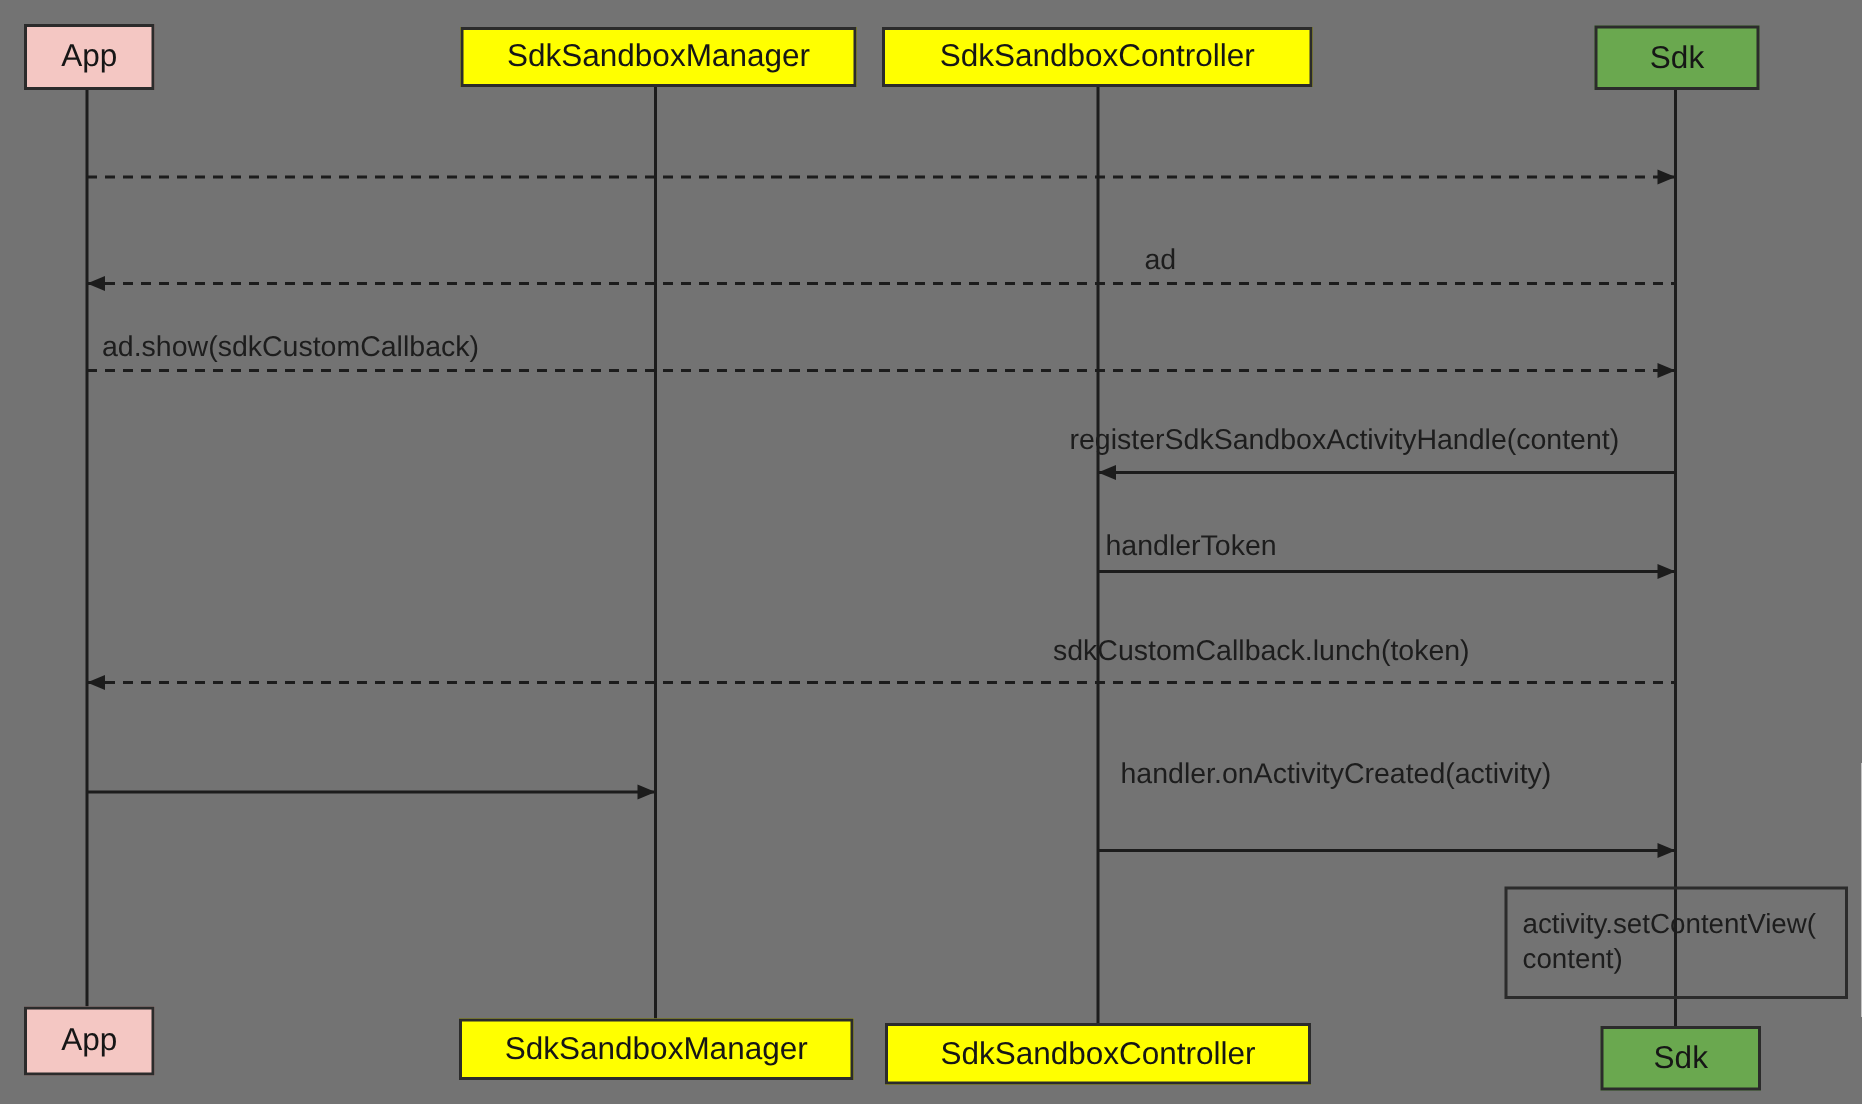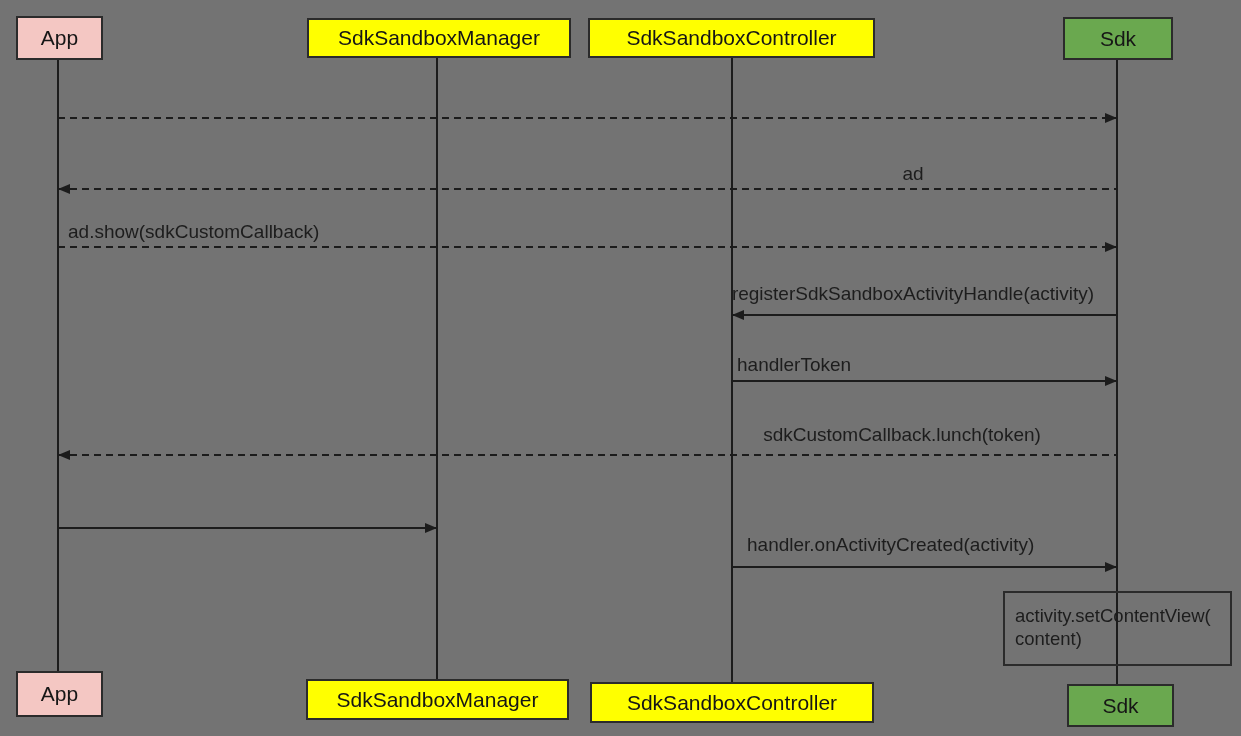--- a/index.html
+++ b/index.html
@@ -15,21 +15,21 @@
     font-size:21px; color:#161616; white-space:nowrap;
   }
   
   .lifeline { position:absolute; width:2px; background:#1c1c1c; }
   
   .mline { position:absolute; height:2px; }
   .mline.solid  { background:#1c1c1c; }
   .mline.dashed { background:repeating-linear-gradient(to right,#1c1c1c 0 7px,transparent 7px 12px); }
   
   .mlabel { position:absolute; font-size:19px; white-space:nowrap; }
-  .mlabel.ra { text-align:center; }
+  .mlabel.ra { text-align:left; }
   
   .arr { position:absolute; width:0; height:0; border-top:5px solid transparent; border-bottom:5px solid transparent; }
   .arr.right { border-left:12px solid #1c1c1c; }
   .arr.left  { border-right:12px solid #1c1c1c; }
   
   .note {
     position:absolute; left:1003px; top:591px; width:229px; height:75px;
     border:2px solid #2b2b2b; background:transparent;
     font-size:18.5px; line-height:23px; padding:11px 4px 0 10px;
   }
@@ -63,21 +63,21 @@
   .m4-ar { left:732px; top:310px; }
   .m5-lb { left:737px; top:354px;text-align:center; }
   .m5-ln { left:732px; top:380px; width:385px; }
   .m5-ar { left:1105px;top:376px; }
   .m6-lb { left:702px; top:424px; width:400px; }
   .m6-ln { left:58px;  top:454px; width:1059px; }
   .m6-ar { left:58px;  top:450px; }
   .m7-lb { left:67px;  top:501px; }
   .m7-ln { left:58px;  top:527px; width:379px; }
   .m7-ar { left:425px; top:523px; }
-  .m8-lb { left:747px; top:534px; }
+  .m8-lb { left:747px; top:506px; }
   .m8-ln { left:732px; top:566px; width:385px; }
   .m8-ar { left:1105px;top:562px; }
 </style>
 </head>
 <body>
 
 <div id="canvas">
 
   <div class="lifeline l-0"></div>
   <div class="lifeline l-1"></div>
@@ -101,21 +101,21 @@
   <div class="arr right m1-ar"></div>
 
   <div class="mlabel ra m2-lb">ad</div>
   <div class="mline dashed m2-ln"></div>
   <div class="arr left m2-ar"></div>
 
   <div class="mlabel m3-lb">ad.show(sdkCustomCallback)</div>
   <div class="mline dashed m3-ln"></div>
   <div class="arr right m3-ar"></div>
 
-  <div class="mlabel ra m4-lb">registerSdkSandboxActivityHandle(activity)</div>
+  <div class="mlabel ra m4-lb">registerSdkSandboxActivityHandle(content)</div>
   <div class="mline solid m4-ln"></div>
   <div class="arr left m4-ar"></div>
 
   <div class="mlabel m5-lb">handlerToken</div>
   <div class="mline solid m5-ln"></div>
   <div class="arr right m5-ar"></div>
 
   <div class="mlabel ra m6-lb">sdkCustomCallback.lunch(token)</div>
   <div class="mline dashed m6-ln"></div>
   <div class="arr left m6-ar"></div>

